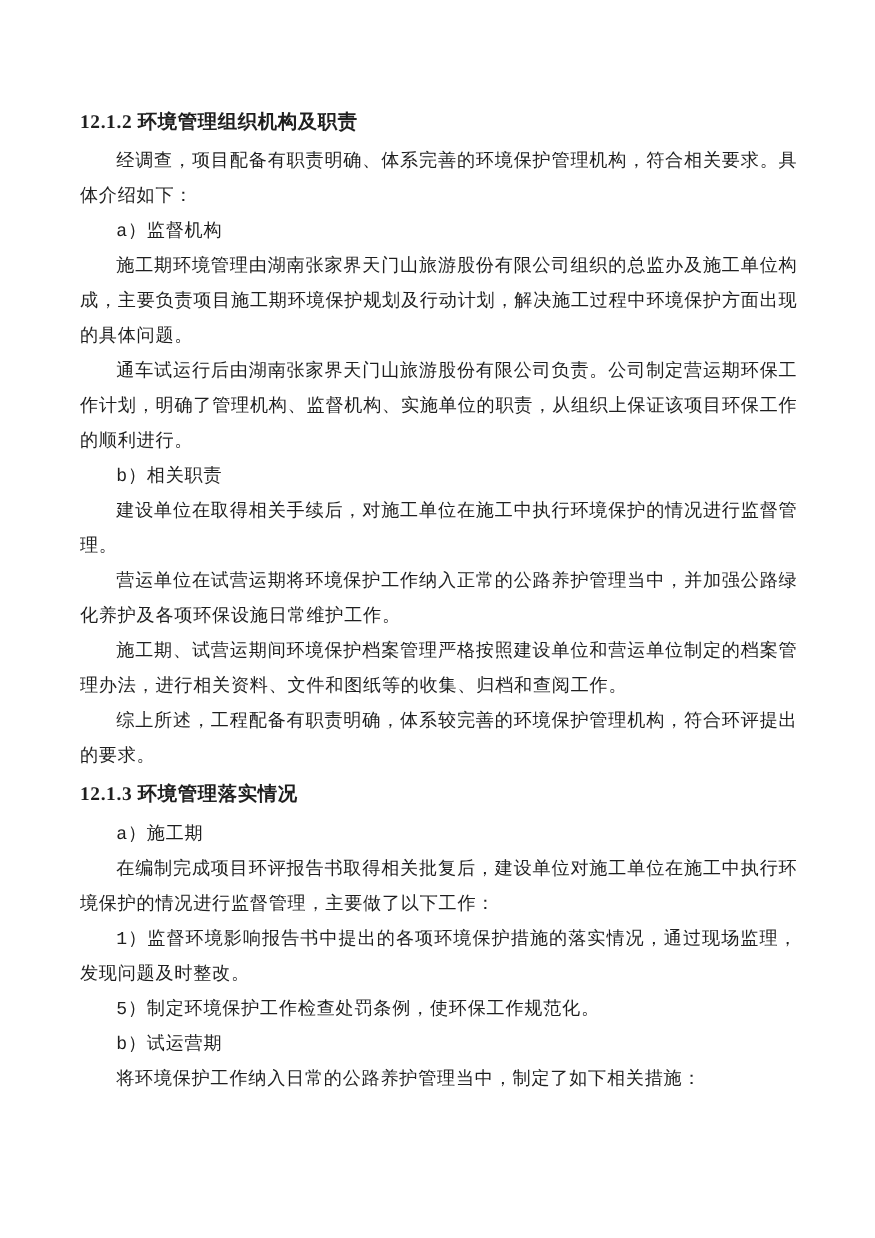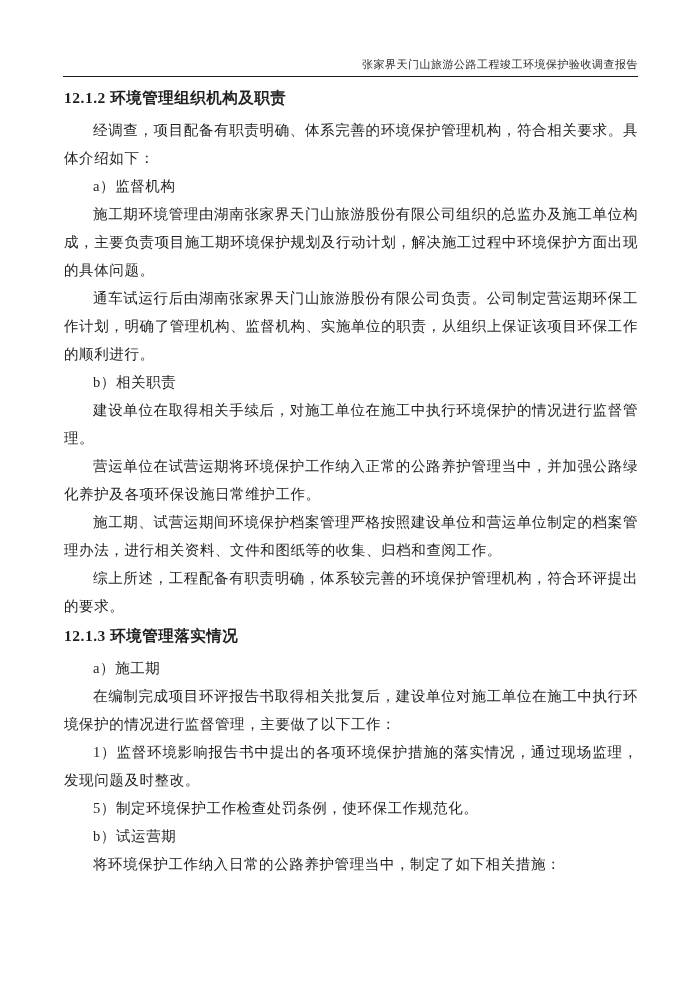--- a/index.html
+++ b/index.html
@@ -43,40 +43,38 @@
     letter-spacing: 0.5px;
   }
   .content p {
     margin: 0;
     font-size: 14.5px;
     line-height: 28px;
     text-indent: 2em;
     text-align: justify;
     text-align-last: left;
     letter-spacing: 0.6px;
+    font-family: Liberation Mono, monospace;
   }
   .page-footer {
     position: absolute;
     bottom: 52px;
     left: 12px;
     width: 100%;
     text-align: right;
     font-size: 11px;
     color: #2a2a2a;
     font-family: "Liberation Sans", "DejaVu Sans", sans-serif;
   }
 </style>
 </head>
 <body>
 
 <div class="page">
 
-  <div class="running-header">
-    <span>张家界天门山旅游公路工程竣工环境保护验收调查报告</span>
-  </div>
 
   <div class="content">
 
     <h2 class="section-heading">12.1.2 环境管理组织机构及职责</h2>
 
     <p>经调查，项目配备有职责明确、体系完善的环境保护管理机构，符合相关要求。具体介绍如下：</p>
     <p>a）监督机构</p>
     <p>施工期环境管理由湖南张家界天门山旅游股份有限公司组织的总监办及施工单位构成，主要负责项目施工期环境保护规划及行动计划，解决施工过程中环境保护方面出现的具体问题。</p>
     <p>通车试运行后由湖南张家界天门山旅游股份有限公司负责。公司制定营运期环保工作计划，明确了管理机构、监督机构、实施单位的职责，从组织上保证该项目环保工作的顺利进行。</p>
     <p>b）相关职责</p>

